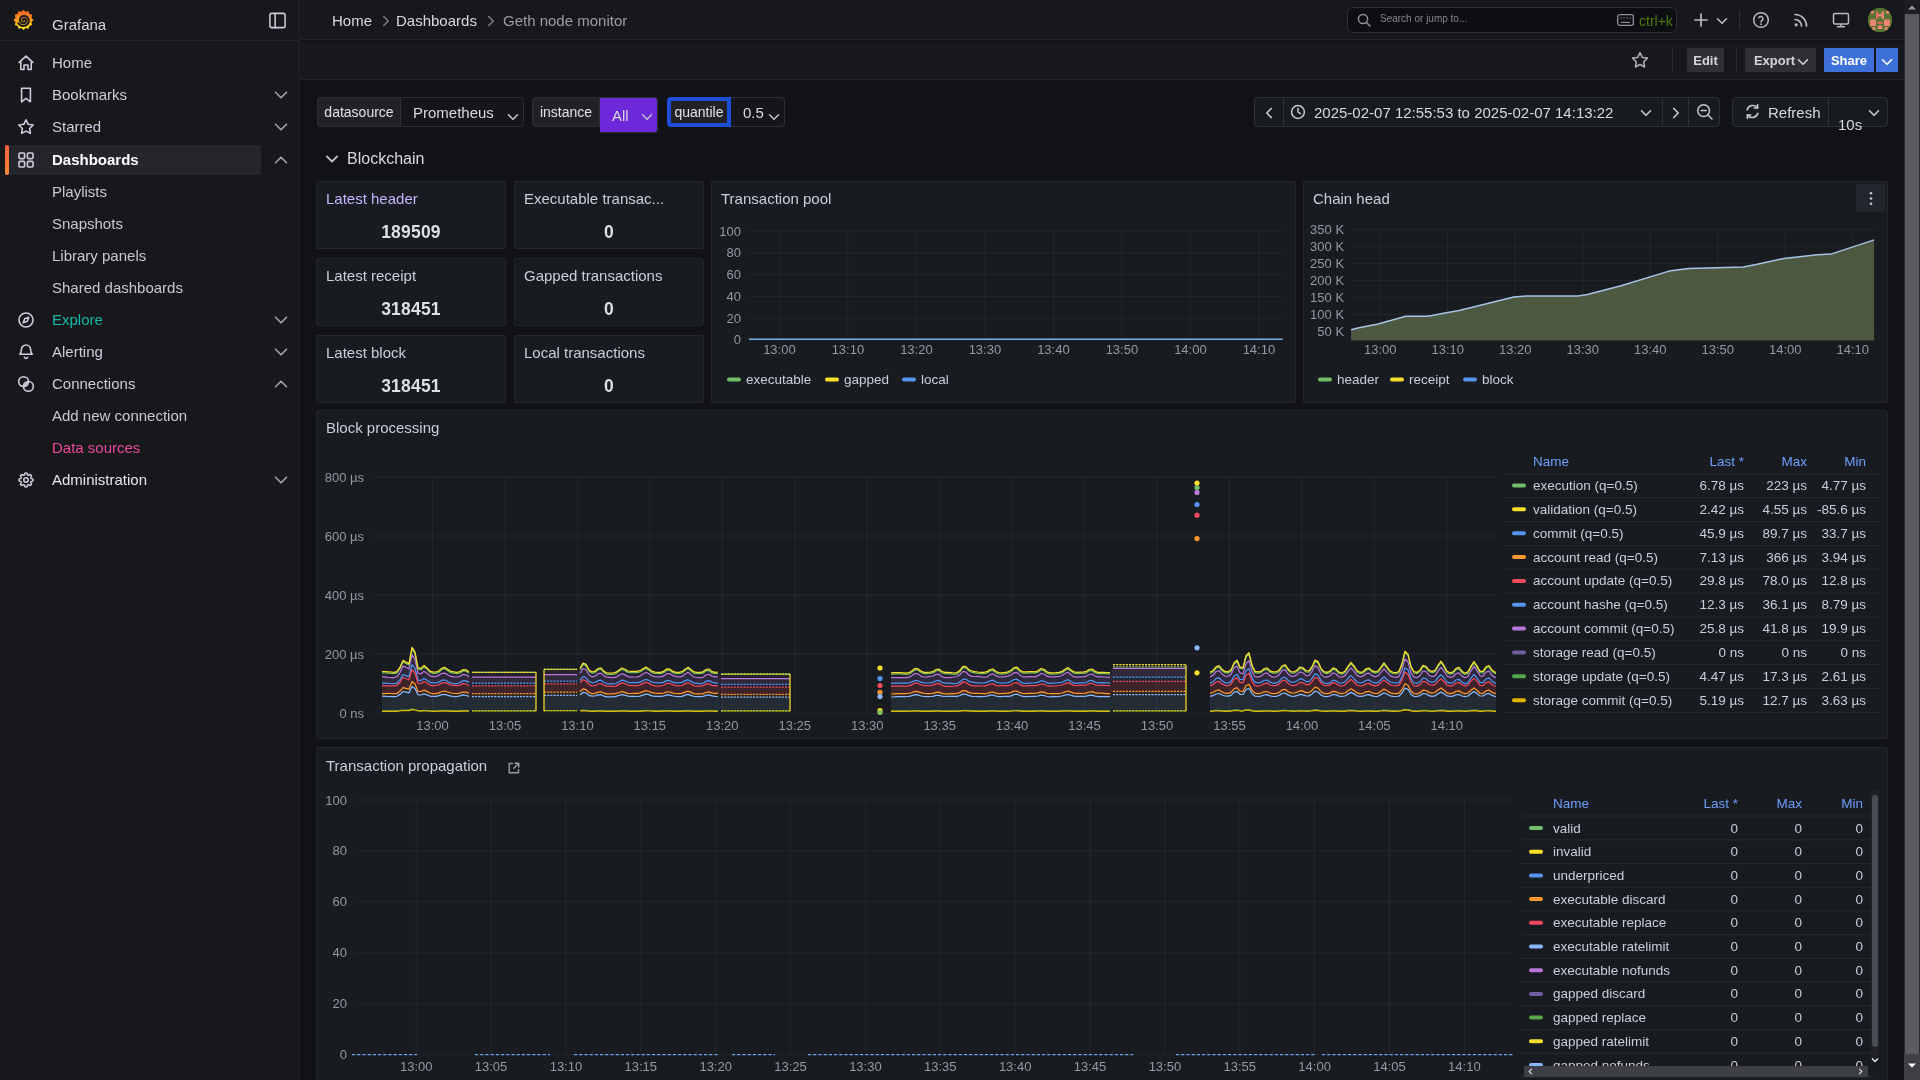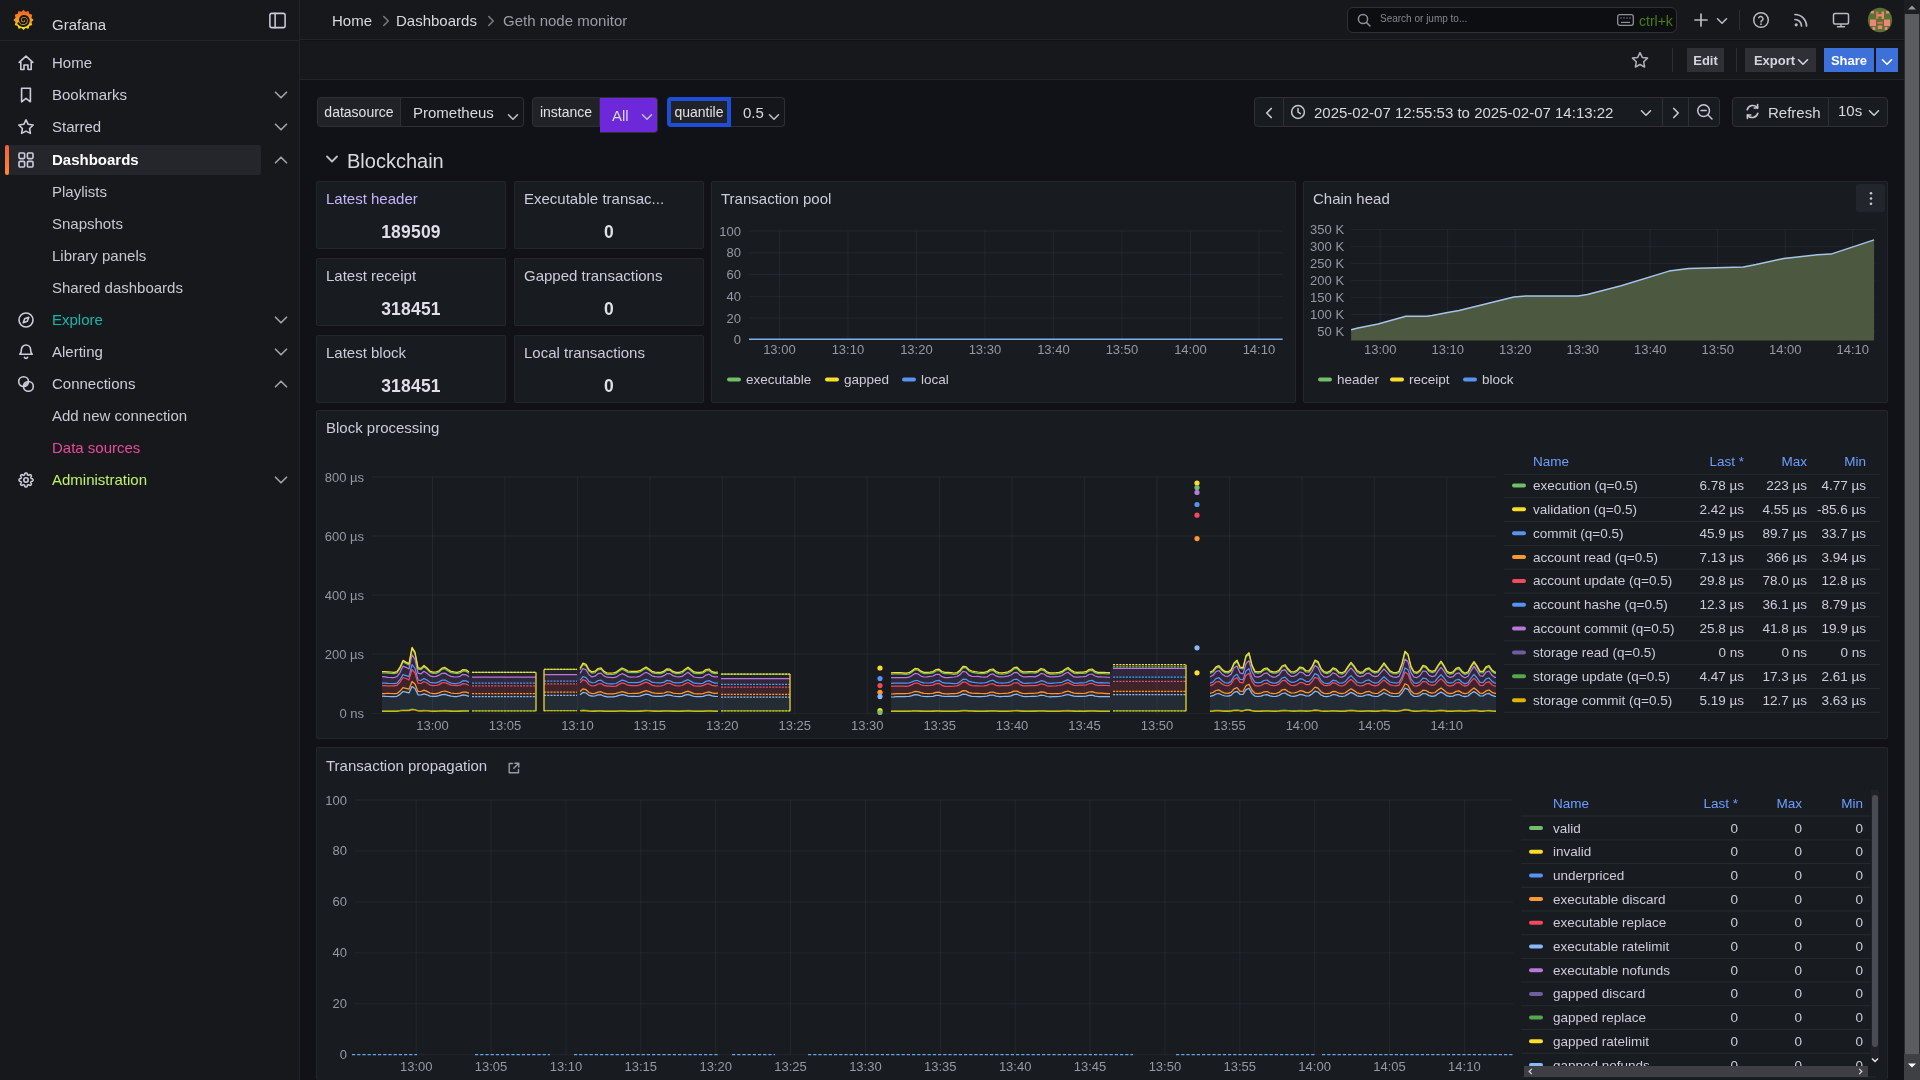--- a/index.html
+++ b/index.html
@@ -89,21 +89,21 @@
 <div class="abs navtx" style="left:52px;top:375px;font-weight:400;color:#ccccdc">Connections</div>
 <svg class="abs" style="left:273px;top:376px" width="16" height="16" viewBox="-8 -8 16 16">
     <path d="M-5.5,2.75 L0,-2.75 L5.5,2.75" fill="none" stroke="#9fa0a8" stroke-width="1.7" stroke-linecap="round" stroke-linejoin="round"></path>
   </svg>
 <div class="abs navtx" style="left:52px;top:407px;font-weight:400;color:#c8c8d5">Add new connection</div>
 <div class="abs navtx" style="left:52px;top:439px;font-weight:400;color:#ec4899">Data sources</div>
 <svg class="abs ico" style="left:16px;top:470px" width="20" height="20" viewBox="0 0 20 20">
     <path d="M17.00,10.00 L16.97,10.61 L16.56,11.16 L15.15,11.38 L14.98,11.81 L14.80,12.24 L14.62,12.67 L15.46,13.82 L15.36,14.50 L14.95,14.95 L14.50,15.36 L13.82,15.46 L12.67,14.62 L12.24,14.80 L11.81,14.98 L11.38,15.15 L11.16,16.56 L10.61,16.97 L10.00,17.00 L9.39,16.97 L8.84,16.56 L8.62,15.15 L8.19,14.98 L7.76,14.80 L7.33,14.62 L6.18,15.46 L5.50,15.36 L5.05,14.95 L4.64,14.50 L4.54,13.82 L5.38,12.67 L5.20,12.24 L5.02,11.81 L4.85,11.38 L3.44,11.16 L3.03,10.61 L3.00,10.00 L3.03,9.39 L3.44,8.84 L4.85,8.62 L5.02,8.19 L5.20,7.76 L5.38,7.33 L4.54,6.18 L4.64,5.50 L5.05,5.05 L5.50,4.64 L6.18,4.54 L7.33,5.38 L7.76,5.20 L8.19,5.02 L8.62,4.85 L8.84,3.44 L9.39,3.03 L10.00,3.00 L10.61,3.03 L11.16,3.44 L11.38,4.85 L11.81,5.02 L12.24,5.20 L12.67,5.38 L13.82,4.54 L14.50,4.64 L14.95,5.05 L15.36,5.50 L15.46,6.18 L14.62,7.33 L14.80,7.76 L14.98,8.19 L15.15,8.62 L16.56,8.84 L16.97,9.39 L17.00,10.00 Z" stroke-width="1.5"></path>
     <circle cx="10" cy="10" r="2.2"></circle>
   </svg>
-<div class="abs navtx" style="left:52px;top:471px;font-weight:400;color:#bef264">Administration</div>
+<div class="abs navtx" style="left:52px;top:471px;font-weight:400;color:#e5e5e5">Administration</div>
 <svg class="abs" style="left:273px;top:472px" width="16" height="16" viewBox="-8 -8 16 16">
     <path d="M-5.5,-2.75 L0,2.75 L5.5,-2.75" fill="none" stroke="#9fa0a8" stroke-width="1.7" stroke-linecap="round" stroke-linejoin="round"></path>
   </svg>
 <div class="abs" style="left:300px;top:0;width:1604px;height:40px;background:#17181c;border-bottom:1px solid #222429"></div>
 <div class="abs" style="left:0px;top:40px;width:300px;height:0;border-bottom:1px solid #222429"></div>
 <div class="abs" style="left:332px;top:12px;font-size:15px;color:#d8d9de">Home</div>
 <svg class="abs" style="left:378px;top:12.5px" width="16" height="16" viewBox="-8 -8 16 16">
     <path d="M-2.25,-4.5 L2.25,0 L-2.25,4.5" fill="none" stroke="#787a82" stroke-width="1.6" stroke-linecap="round" stroke-linejoin="round"></path>
   </svg>
 <div class="abs" style="left:396px;top:12px;font-size:15px;color:#d8d9de">Dashboards</div>
@@ -225,28 +225,28 @@
   </svg>
 <div class="tbtn" style="left:1732px;top:97px;width:156px;height:30px"></div>
 <div class="abs" style="left:1828px;top:97px;width:1px;height:30px;background:#2e3036"></div>
 <svg class="abs" style="left:1744px;top:103px" width="17" height="17" viewBox="0 0 17 17">
 <path d="M3.2 6.8 A5.8 5.8 0 0 1 13.6 5" fill="none" stroke="#c8c9d0" stroke-width="1.6" stroke-linecap="round"></path>
 <path d="M13.8 10.2 A5.8 5.8 0 0 1 3.4 12" fill="none" stroke="#c8c9d0" stroke-width="1.6" stroke-linecap="round"></path>
 <path d="M13.6 1.6 V5 H10.2" fill="none" stroke="#c8c9d0" stroke-width="1.6" stroke-linecap="round" stroke-linejoin="round"></path>
 <path d="M3.4 15.4 V12 H6.8" fill="none" stroke="#c8c9d0" stroke-width="1.6" stroke-linecap="round" stroke-linejoin="round"></path>
   </svg>
 <div class="abs" style="left:1768px;top:104px;font-size:15px;color:#d8d9df">Refresh</div>
-<div class="abs" style="left:1838px;top:102px;font-size:15px;color:#d8d9df">10s</div>
+<div class="abs" style="left:1838px;top:116px;font-size:15px;color:#d8d9df">10s</div>
 <svg class="abs" style="left:1866px;top:105px" width="16" height="16" viewBox="-8 -8 16 16">
     <path d="M-4.5,-2.25 L0,2.25 L4.5,-2.25" fill="none" stroke="#c8c9d0" stroke-width="1.6" stroke-linecap="round" stroke-linejoin="round"></path>
   </svg>
 <svg class="abs" style="left:323.5px;top:150.5px" width="16" height="16" viewBox="-8 -8 16 16">
     <path d="M-5,-2.5 L0,2.5 L5,-2.5" fill="none" stroke="#c0c1c9" stroke-width="1.8" stroke-linecap="round" stroke-linejoin="round"></path>
   </svg>
-<div class="abs" style="left:347px;top:150px;font-size:20px;font-weight:500;color:#d8d9de">Blockchain</div>
+<div class="abs" style="left:347px;top:150px;font-size:16px;font-weight:500;color:#d8d9de">Blockchain</div>
 <div class="panel" style="left:316px;top:181px;width:190px;height:68px"></div>
 <div class="abs" style="left:326px;top:190px;font-size:15px;color:#c4b5fd;max-width:176px;overflow:hidden;white-space:nowrap">Latest header</div>
 <div class="abs" style="left:316px;top:222px;width:190px;text-align:center;font-size:17.5px;font-weight:700;color:#dfdfe7;letter-spacing:0.2px">189509</div>
 <div class="panel" style="left:514px;top:181px;width:190px;height:68px"></div>
 <div class="abs" style="left:524px;top:190px;font-size:15px;color:#ccccdc;max-width:176px;overflow:hidden;white-space:nowrap">Executable transac...</div>
 <div class="abs" style="left:514px;top:222px;width:190px;text-align:center;font-size:17.5px;font-weight:700;color:#dfdfe7;letter-spacing:0.2px">0</div>
 <div class="panel" style="left:316px;top:258px;width:190px;height:68px"></div>
 <div class="abs" style="left:326px;top:267px;font-size:15px;color:#ccccdc;max-width:176px;overflow:hidden;white-space:nowrap">Latest receipt</div>
 <div class="abs" style="left:316px;top:299px;width:190px;text-align:center;font-size:17.5px;font-weight:700;color:#dfdfe7;letter-spacing:0.2px">318451</div>
 <div class="panel" style="left:514px;top:258px;width:190px;height:68px"></div>

